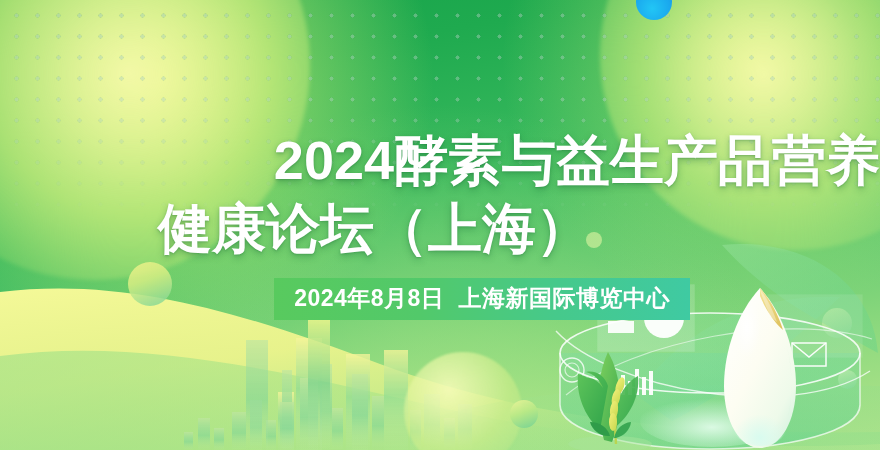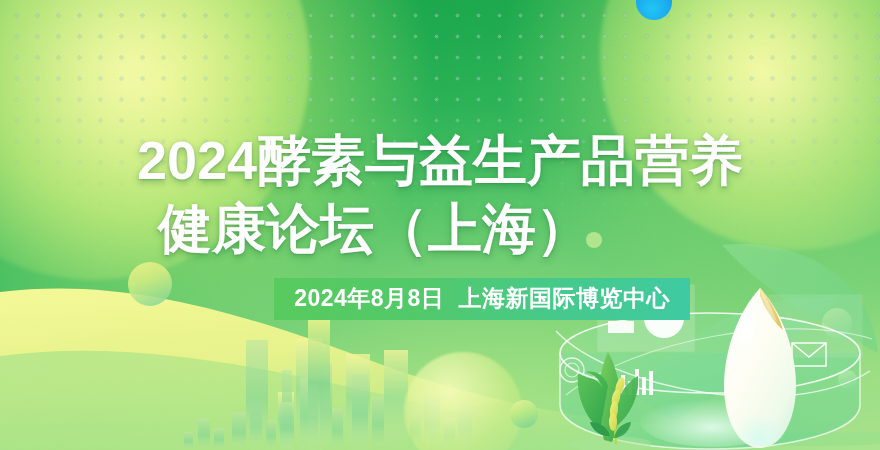--- a/index.html
+++ b/index.html
@@ -67,21 +67,21 @@
   .titles{position:absolute;left:0;top:0;width:880px;z-index:40;text-align:center;}
   .title-line{
     color:#ffffff;
     font-weight:700;
     font-size:54px;
     line-height:68px;
     letter-spacing:0px;
     text-shadow:0 3px 7px rgba(26,110,54,0.38), 0 1px 2px rgba(26,110,54,0.30);
     white-space:nowrap;
   }
-  .title-1{position:absolute;left:0;top:126px;width:880px;}
+  .title-1{position:absolute;left:0;top:126px;width:880px;text-align:right;}
   .title-2{position:absolute;left:0;top:194px;width:748px;}
 
   .subtitle-wrap{position:absolute;left:0;top:278px;width:880px;text-align:center;z-index:40;margin-left:42px;}
   .subtitle{
     display:inline-block;
     padding:6px 20px 8px 20px;
     background:linear-gradient(90deg,#58ca5e 0%, #52c96a 35%, #46c98b 68%, #3fcaa2 100%);
     color:#ffffff;
     font-size:23px;
     font-weight:700;

